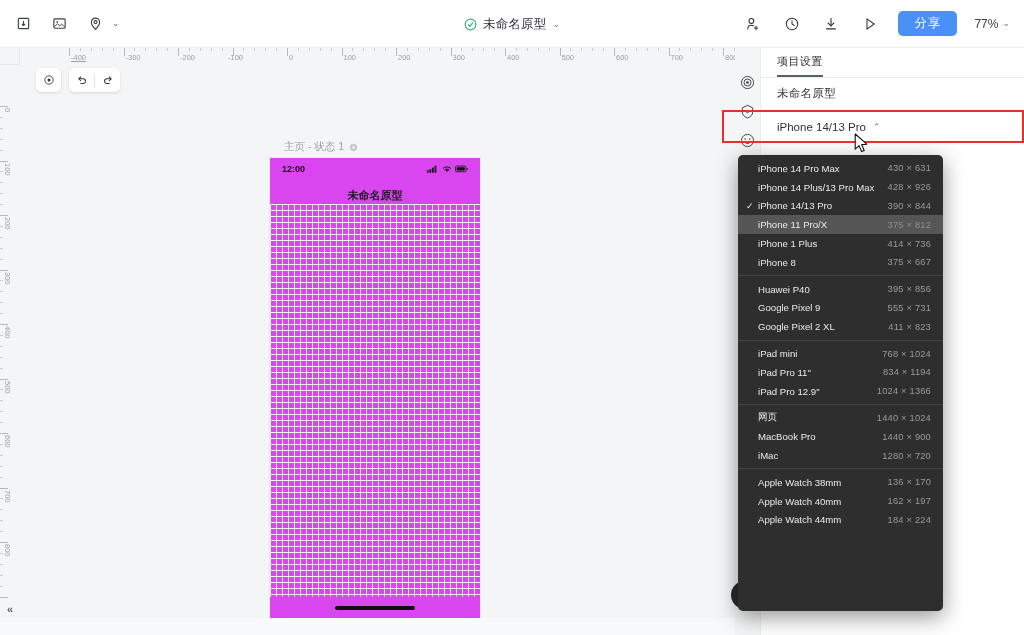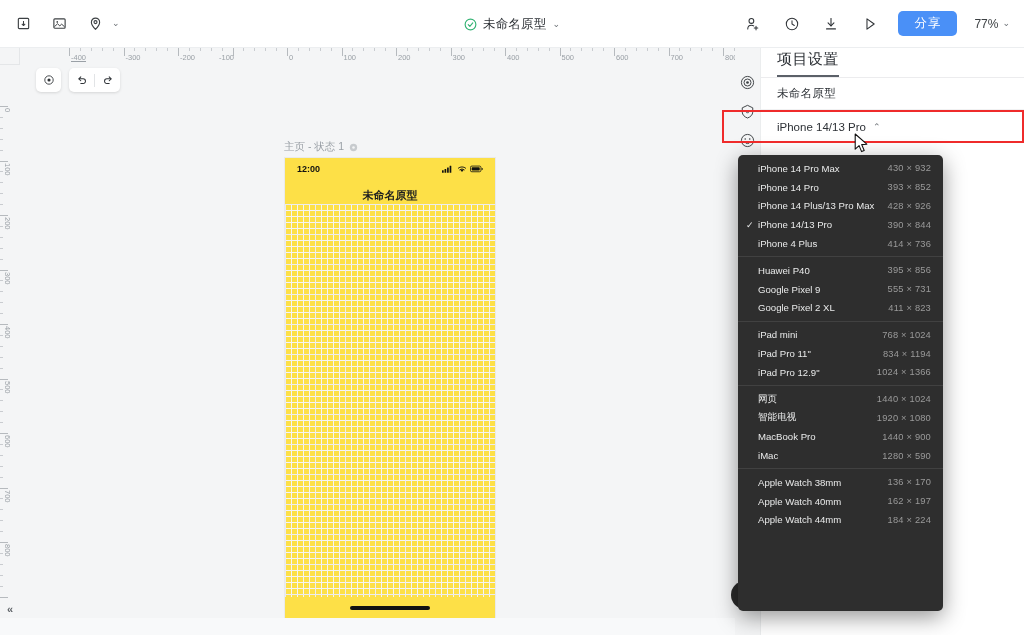--- a/index.html
+++ b/index.html
@@ -78,22 +78,22 @@
   .ct-div { width:1px; height:13px; background:#e2e4e6; }
 
   
   .ab-label {
     position:absolute; left:284px; top:92px;
     font-size:10.5px; color:#9aa0a6; display:flex; align-items:center; gap:5px;
   }
   .ab-gear { width:9px; height:9px; display:block; opacity:.75; }
 
   .artboard {
-    position:absolute; left:285px; top:110px; width:210px; height:461px;
-    background:#fde047; box-shadow:0 0 0 1px #e9eaeb;
+    position:absolute; left:270px; top:110px; width:210px; height:461px;
+    background:#d946ef; box-shadow:0 0 0 1px #e9eaeb;
     overflow:hidden;
   }
   .ab-grid {
     position:absolute; left:0; top:46px; right:0; bottom:22px;
     background-image:
       linear-gradient(to right, #ececee 1px, transparent 1px),
       linear-gradient(to bottom, #ececee 1px, transparent 1px),
       linear-gradient(to right, #f4f4f5 1px, transparent 1px),
       linear-gradient(to bottom, #f4f4f5 1px, transparent 1px);
     background-size: 30px 30px, 30px 30px, 6px 6px, 6px 6px;
@@ -132,21 +132,21 @@
 
   .panel {
     position:absolute; left:761px; top:48px; width:263px; height:587px;
     background:#ffffff;
   }
   .panel-tabs {
     height:30px; display:flex; align-items:flex-end; padding-left:16px;
     border-bottom:1px solid #ececee;
   }
   .ptab {
-    font-size:15px; color:#2d3136; padding-bottom:6px;
+    font-size:11px; color:#2d3136; padding-bottom:6px;
     border-bottom:2px solid #5b6068; cursor:pointer; letter-spacing:.4px;
   }
   .panel-row {
     height:31px; display:flex; align-items:center; padding:0 16px;
     font-size:11.5px; color:#2d3136; letter-spacing:.3px;
   }
   .panel-sep { height:1px; background:#f0f1f2; margin:0 0px; }
   .device-row {
     height:33px; display:flex; align-items:center; padding:0 16px; gap:7px;
     font-size:11.5px; color:#2d3136; cursor:pointer;
@@ -274,21 +274,21 @@
         <div class="tick-h" style="left: 125.3px; height: 3px;"></div>
         <div class="tick-h" style="left: 136.2px; height: 3px;"></div>
         <div class="tick-h" style="left: 147.1px; height: 3px;"></div>
         <div class="tick-h major" style="left: 158px;"></div>
         <div class="lab-h" style="left: 158px;">-200</div>
         <div class="tick-h" style="left: 168.9px; height: 3px;"></div>
         <div class="tick-h" style="left: 179.8px; height: 3px;"></div>
         <div class="tick-h" style="left: 190.7px; height: 3px;"></div>
         <div class="tick-h" style="left: 201.6px; height: 3px;"></div>
         <div class="tick-h major" style="left: 212.5px;"></div>
-        <div class="lab-h" style="left: 197px; text-align: right;">-100</div>
+        <div class="lab-h" style="left: 206px; text-align: right;">-100</div>
         <div class="tick-h" style="left: 223.4px; height: 3px;"></div>
         <div class="tick-h" style="left: 234.3px; height: 3px;"></div>
         <div class="tick-h" style="left: 245.2px; height: 3px;"></div>
         <div class="tick-h" style="left: 256.1px; height: 3px;"></div>
         <div class="tick-h major" style="left: 267px;"></div>
         <div class="lab-h" style="left: 267px;">0</div>
         <div class="tick-h" style="left: 277.9px; height: 3px;"></div>
         <div class="tick-h" style="left: 288.8px; height: 3px;"></div>
         <div class="tick-h" style="left: 299.7px; height: 3px;"></div>
         <div class="tick-h" style="left: 310.6px; height: 3px;"></div>
@@ -496,41 +496,46 @@
     </div>
   </div>
 
   <div class="redbox"></div>
 
   <div class="dd-knob"></div>
   <div class="dropdown" id="dropdown">
       <div class="dd-item">
         <span class="dd-tick"></span>
         <span class="dd-name">iPhone 14 Pro Max</span>
-        <span class="dd-dim">430 × 932</span>
-      </div>
-      <div class="dd-item">
-        <span class="dd-tick"></span>
-        <span class="dd-name">iPhone 14 Pro</span>
-        <span class="dd-dim">393 × 852</span>
+        <span class="dd-dim">430 × 631</span>
       </div>
       <div class="dd-item">
         <span class="dd-tick"></span>
         <span class="dd-name">iPhone 14 Plus/13 Pro Max</span>
         <span class="dd-dim">428 × 926</span>
       </div>
       <div class="dd-item">
         <span class="dd-tick">✓</span>
         <span class="dd-name">iPhone 14/13 Pro</span>
         <span class="dd-dim">390 × 844</span>
       </div>
-      <div class="dd-item">
-        <span class="dd-tick"></span>
-        <span class="dd-name">iPhone 4 Plus</span>
+      <div class="dd-item hovered">
+        <span class="dd-tick"></span>
+        <span class="dd-name">iPhone 11 Pro/X</span>
+        <span class="dd-dim">375 × 812</span>
+      </div>
+      <div class="dd-item">
+        <span class="dd-tick"></span>
+        <span class="dd-name">iPhone 1 Plus</span>
         <span class="dd-dim">414 × 736</span>
+      </div>
+      <div class="dd-item">
+        <span class="dd-tick"></span>
+        <span class="dd-name">iPhone 8</span>
+        <span class="dd-dim">375 × 667</span>
       </div>
       <div class="dd-div"></div>
       <div class="dd-item">
         <span class="dd-tick"></span>
         <span class="dd-name">Huawei P40</span>
         <span class="dd-dim">395 × 856</span>
       </div>
       <div class="dd-item">
         <span class="dd-tick"></span>
         <span class="dd-name">Google Pixel 9</span>
@@ -558,32 +563,27 @@
         <span class="dd-dim">1024 × 1366</span>
       </div>
       <div class="dd-div"></div>
       <div class="dd-item">
         <span class="dd-tick"></span>
         <span class="dd-name">网页</span>
         <span class="dd-dim">1440 × 1024</span>
       </div>
       <div class="dd-item">
         <span class="dd-tick"></span>
-        <span class="dd-name">智能电视</span>
-        <span class="dd-dim">1920 × 1080</span>
-      </div>
-      <div class="dd-item">
-        <span class="dd-tick"></span>
         <span class="dd-name">MacBook Pro</span>
         <span class="dd-dim">1440 × 900</span>
       </div>
       <div class="dd-item">
         <span class="dd-tick"></span>
         <span class="dd-name">iMac</span>
-        <span class="dd-dim">1280 × 590</span>
+        <span class="dd-dim">1280 × 720</span>
       </div>
       <div class="dd-div"></div>
       <div class="dd-item">
         <span class="dd-tick"></span>
         <span class="dd-name">Apple Watch 38mm</span>
         <span class="dd-dim">136 × 170</span>
       </div>
       <div class="dd-item">
         <span class="dd-tick"></span>
         <span class="dd-name">Apple Watch 40mm</span>

